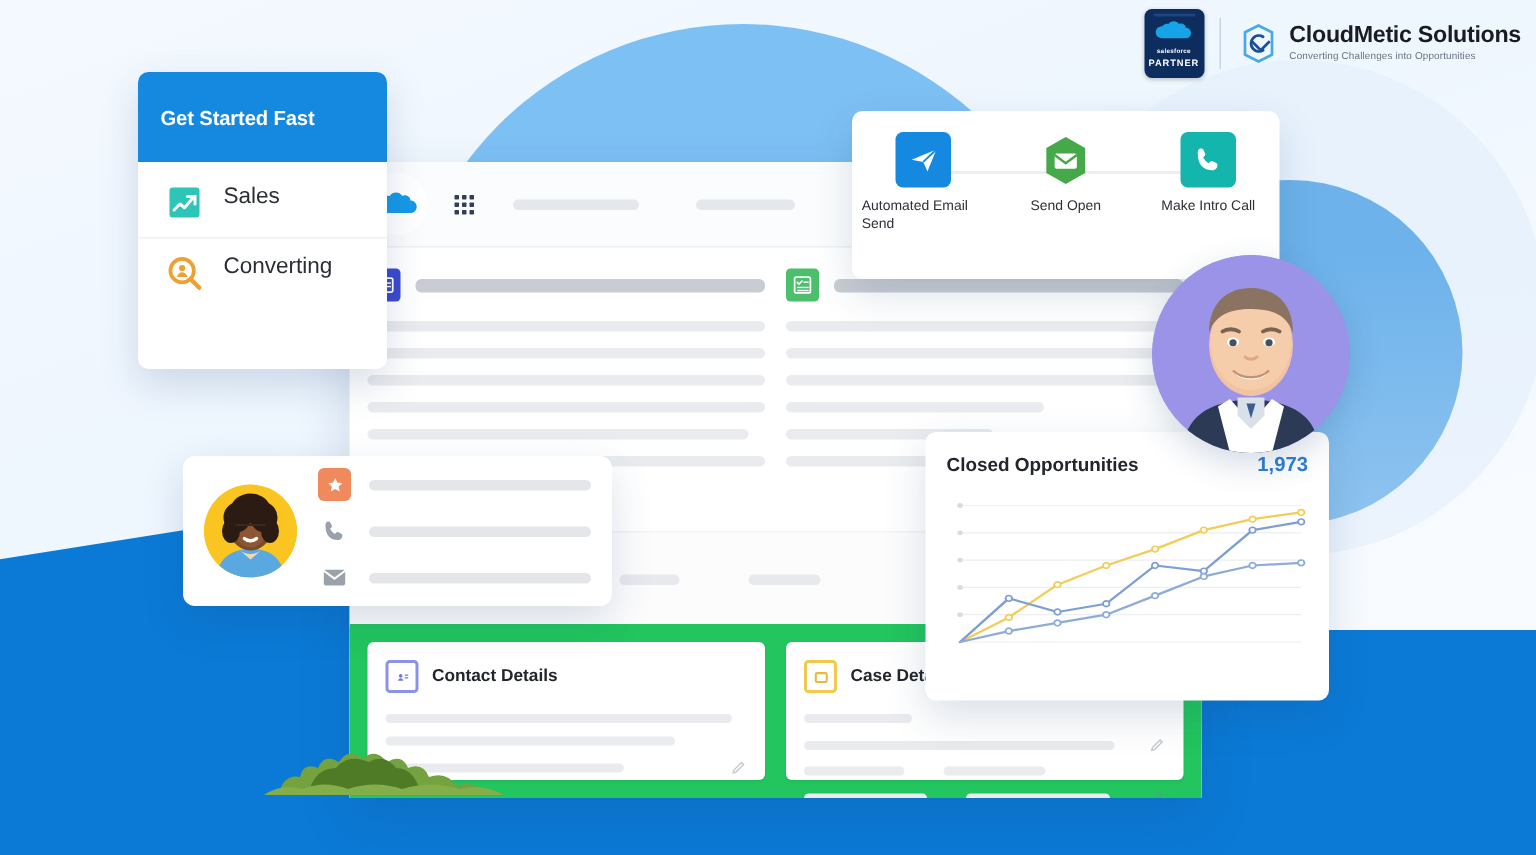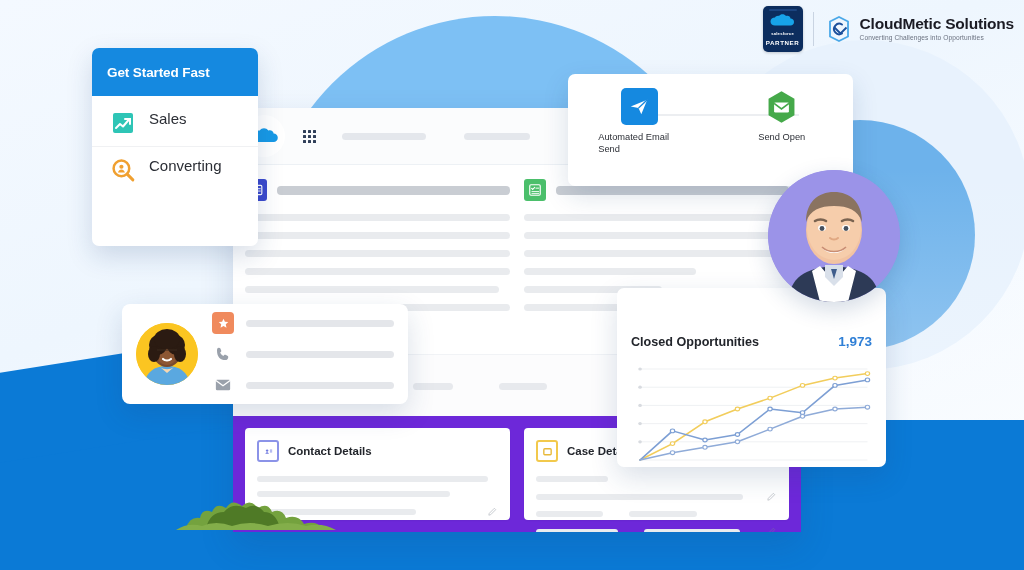--- a/index.html
+++ b/index.html
@@ -71,37 +71,37 @@
   .p-icon.green{background:#4bbf6b;}
   .p-title-ph{flex:1;height:9px;border-radius:4px;background:#c9cdd3;}
   .lines{display:flex;flex-direction:column;gap:11px;}
   .line{height:7px;border-radius:4px;background:#e9ebee;}
   .console-mid{position:absolute;left:0;right:0;top:246px;height:62px;background:#fcfcfd;
     border-top:1px solid #f1f3f6;border-bottom:1px solid #f1f3f6;
     display:flex;align-items:center;gap:46px;padding:0 18px;}
   .mid-ph{height:7px;border-radius:4px;background:#e7e9ed;}
 
   .console-bottom{position:absolute;left:0;right:0;top:308px;bottom:0;
-    background:#6d28d9;padding:12px;display:flex;gap:14px;}
+    background:#22c55e;padding:12px;display:flex;gap:14px;}
   .dcard{flex:1;background:#ffffff;border-radius:4px;padding:12px 12px 0 12px;
     box-shadow:0 1px 2px rgba(20,40,70,.06);}
   .dcard-head{display:flex;align-items:center;gap:9px;margin-bottom:14px;}
   .d-icon{width:18px;height:18px;border-radius:3px;flex:0 0 18px;
     display:flex;align-items:center;justify-content:center;}
   .d-icon.purple{background:#ffffff;border:2px solid #8b93e8;}
   .d-icon.yellow{background:#ffffff;border:2px solid #f2c94c;}
   .dcard-title{font-size:11.5px;font-weight:bold;color:#22252b;}
   .d-line{height:6px;border-radius:3px;background:#e9ebee;margin-bottom:9px;}
   .pencil{width:11px;height:11px;opacity:.45;}
 
   
   .gsf{position:absolute;left:92px;top:48px;width:166px;height:198px;
     background:#ffffff;border-radius:7px;overflow:hidden;
     box-shadow:0 10px 26px rgba(22,60,110,.17);z-index:30;}
-  .gsf-head{height:48px;background:#1589e0;display:flex;align-items:center;
+  .gsf-head{height:60px;background:#1589e0;display:flex;align-items:center;
     padding-left:15px;}
   .gsf-head span{color:#ffffff;font-size:13.5px;font-weight:bold;letter-spacing:-.1px;}
   .gsf-list{padding:4px 0 0 0;}
   .gsf-item{display:flex;align-items:flex-start;gap:13px;padding:10px 0 10px 18px;
     border-bottom:1px solid #f0f1f3;}
   .gsf-item:last-child{border-bottom:none;}
   .gsf-item span{font-size:15px;color:#2b2e35;}
   .gi{width:26px;height:26px;flex:0 0 26px;display:flex;align-items:center;justify-content:center;}
 
   
@@ -113,21 +113,21 @@
     align-items:center;gap:7px;}
   .wf-ico{width:37px;height:37px;display:flex;align-items:center;justify-content:center;}
   .wf-ico.blue{background:#1589e0;border-radius:5px;}
   .wf-ico.teal{background:#14b5ad;border-radius:5px;}
   .wf-label{font-size:9.3px;color:#2c2f36;text-align:left;line-height:1.28;}
 
   
   .chart{position:absolute;left:617px;top:288px;width:241px;height:165px;
     background:#ffffff;border-radius:7px;box-shadow:0 10px 28px rgba(22,60,110,.16);
     z-index:33;padding:14px 14px 0 14px;}
-  .chart-head{display:flex;align-items:baseline;justify-content:space-between;margin-top:32px;}
+  .chart-head{display:flex;align-items:baseline;justify-content:space-between;}
   .chart-title{font-size:12.6px;font-weight:bold;color:#22252b;}
   .chart-val{font-size:13.5px;font-weight:bold;color:#2f7fd6;}
   .chart-plot{margin-top:14px;width:100%;height:105px;}
 
   
   .cc{position:absolute;left:122px;top:304px;width:258px;height:100px;background:#ffffff;
     border-radius:8px;box-shadow:0 10px 28px rgba(22,60,110,.16);z-index:31;
     display:flex;align-items:center;padding:0 14px;gap:10px;}
   .cc-avatar{width:62px;height:62px;border-radius:50%;background:#fbc521;flex:0 0 62px;
     overflow:hidden;position:relative;}
@@ -358,20 +358,28 @@
     </div>
     <div class="wf-step">
       <div class="wf-ico">
         <svg width="40" height="40" viewBox="0 0 40 40">
             <path d="M20 3 L34 11 L34 29 L20 37 L6 29 L6 11 Z" fill="#45a94a"></path>
             <rect x="12" y="15" width="16" height="11" rx="1.5" fill="#fff"></rect>
             <path d="M12 16l8 6 8-6" fill="none" stroke="#45a94a" stroke-width="1.8"></path>
           </svg>
       </div>
       <div class="wf-label">Send Open</div>
+    </div>
+    <div class="wf-step">
+      <div class="wf-ico teal">
+        <svg width="21" height="21" viewBox="0 0 24 24">
+            <path d="M6.5 3.5c1 0 1.6.4 2 1.3l1.1 2.4c.3.8.1 1.5-.5 2l-1 .8c.9 2 2.4 3.6 4.4 4.6l.8-1c.5-.7 1.3-.8 2.1-.5l2.4 1.1c.9.4 1.2 1 1.2 2 0 2.1-1.7 3.8-3.8 3.8C8.2 20 4 15.8 4 7.3 4 5.2 4.5 3.5 6.5 3.5z" fill="#fff"></path>
+          </svg>
+      </div>
+      <div class="wf-label">Make Intro Call</div>
     </div>
   </div>
 
   <div class="person">
     <svg viewBox="0 0 132 132" width="132" height="132">
       <circle cx="66" cy="66" r="66" fill="#9b93e8"></circle>
       <g>
         <path d="M20 132c2-24 16-34 46-36 30 2 44 12 46 36z" fill="#2d3a56"></path>
         <path d="M52 96l14 16 14-16 8 5-8 31H52l-8-31z" fill="#ffffff"></path>
         <path d="M57 95h18v12l-9 9-9-9z" fill="#d9e0ea"></path>

